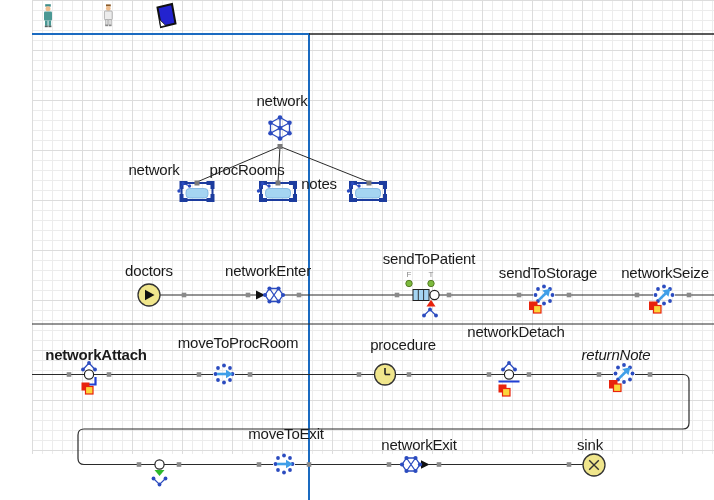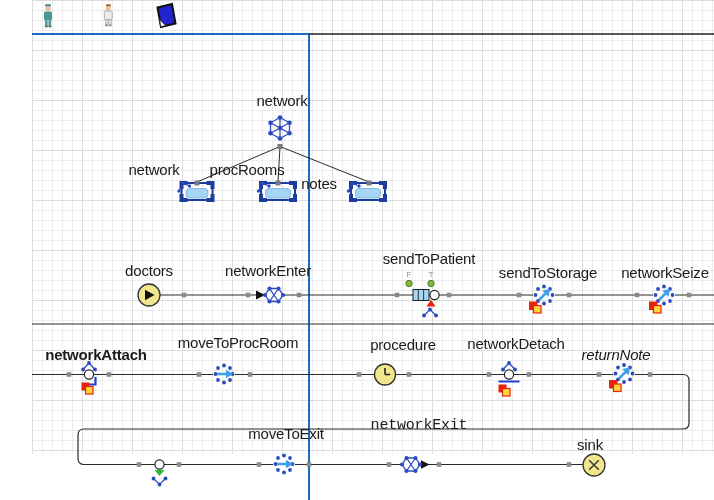--- a/index.html
+++ b/index.html
@@ -333,20 +333,20 @@
 <div class="lbl" style="left:236px;top:263px;">networkEnter</div>
 <div class="lbl" style="left:397px;top:251px;">sendToPatient</div>
 <div class="portlbl" style="left:377px;top:271px;">F</div>
 <div class="portlbl" style="left:399px;top:271px;">T</div>
 <div class="lbl" style="left:516px;top:265px;">sendToStorage</div>
 <div class="lbl" style="left:633px;top:265px;">networkSeize</div>
 
 <div class="lbl" style="left:64px;top:347px;font-weight:bold;">networkAttach</div>
 <div class="lbl" style="left:200px;top:335px;padding-left:12px;">moveToProcRoom</div>
 <div class="lbl" style="left:371px;top:337px;">procedure</div>
-<div class="lbl" style="left:484px;top:336px;">networkDetach</div>
+<div class="lbl" style="left:484px;top:324px;">networkDetach</div>
 <div class="lbl" style="left:584px;top:347px;font-style:italic;">returnNote</div>
 
 <div class="lbl" style="left:254px;top:426px;">moveToExit</div>
-<div class="lbl" style="left:387px;top:418px;font-family:Liberation Mono, monospace;">networkExit</div>
+<div class="lbl" style="left:387px;top:437px;">networkExit</div>
 <div class="lbl" style="left:558px;top:437px;">sink</div>
 
 </div>
 
 </body></html>

